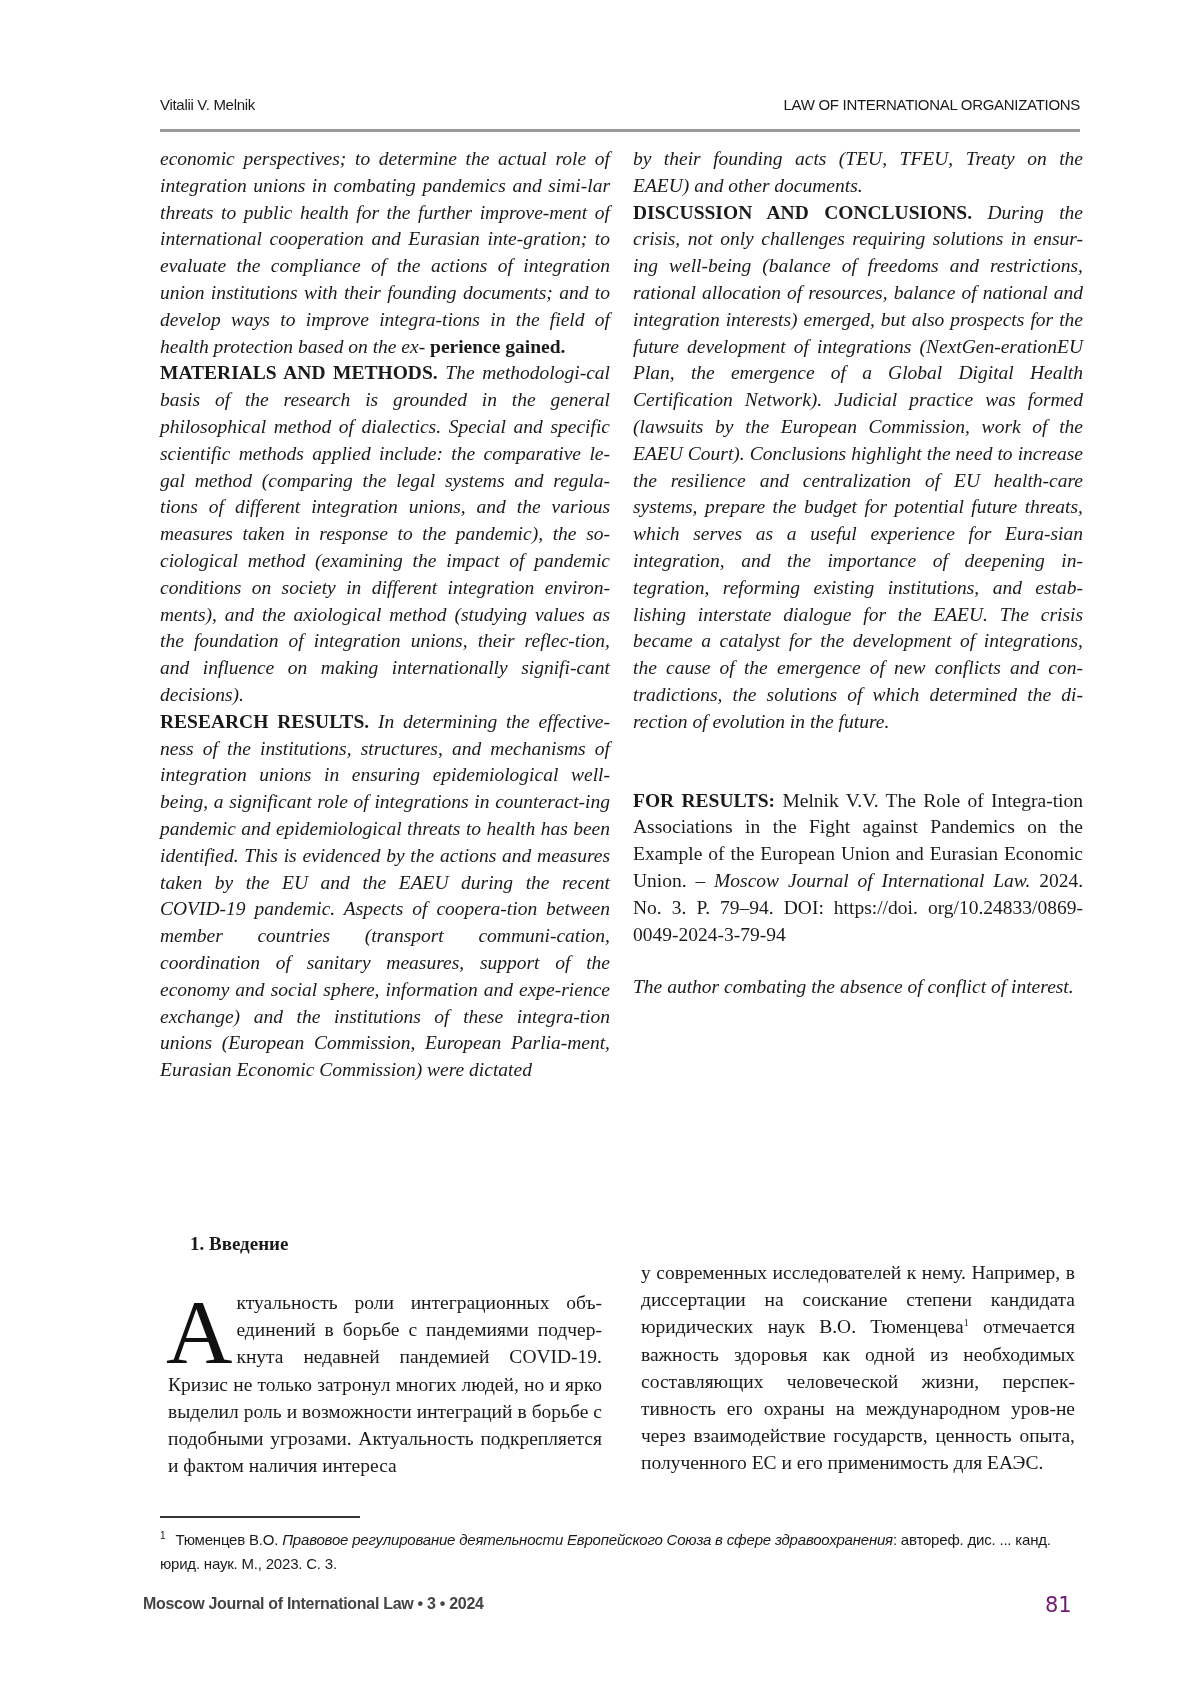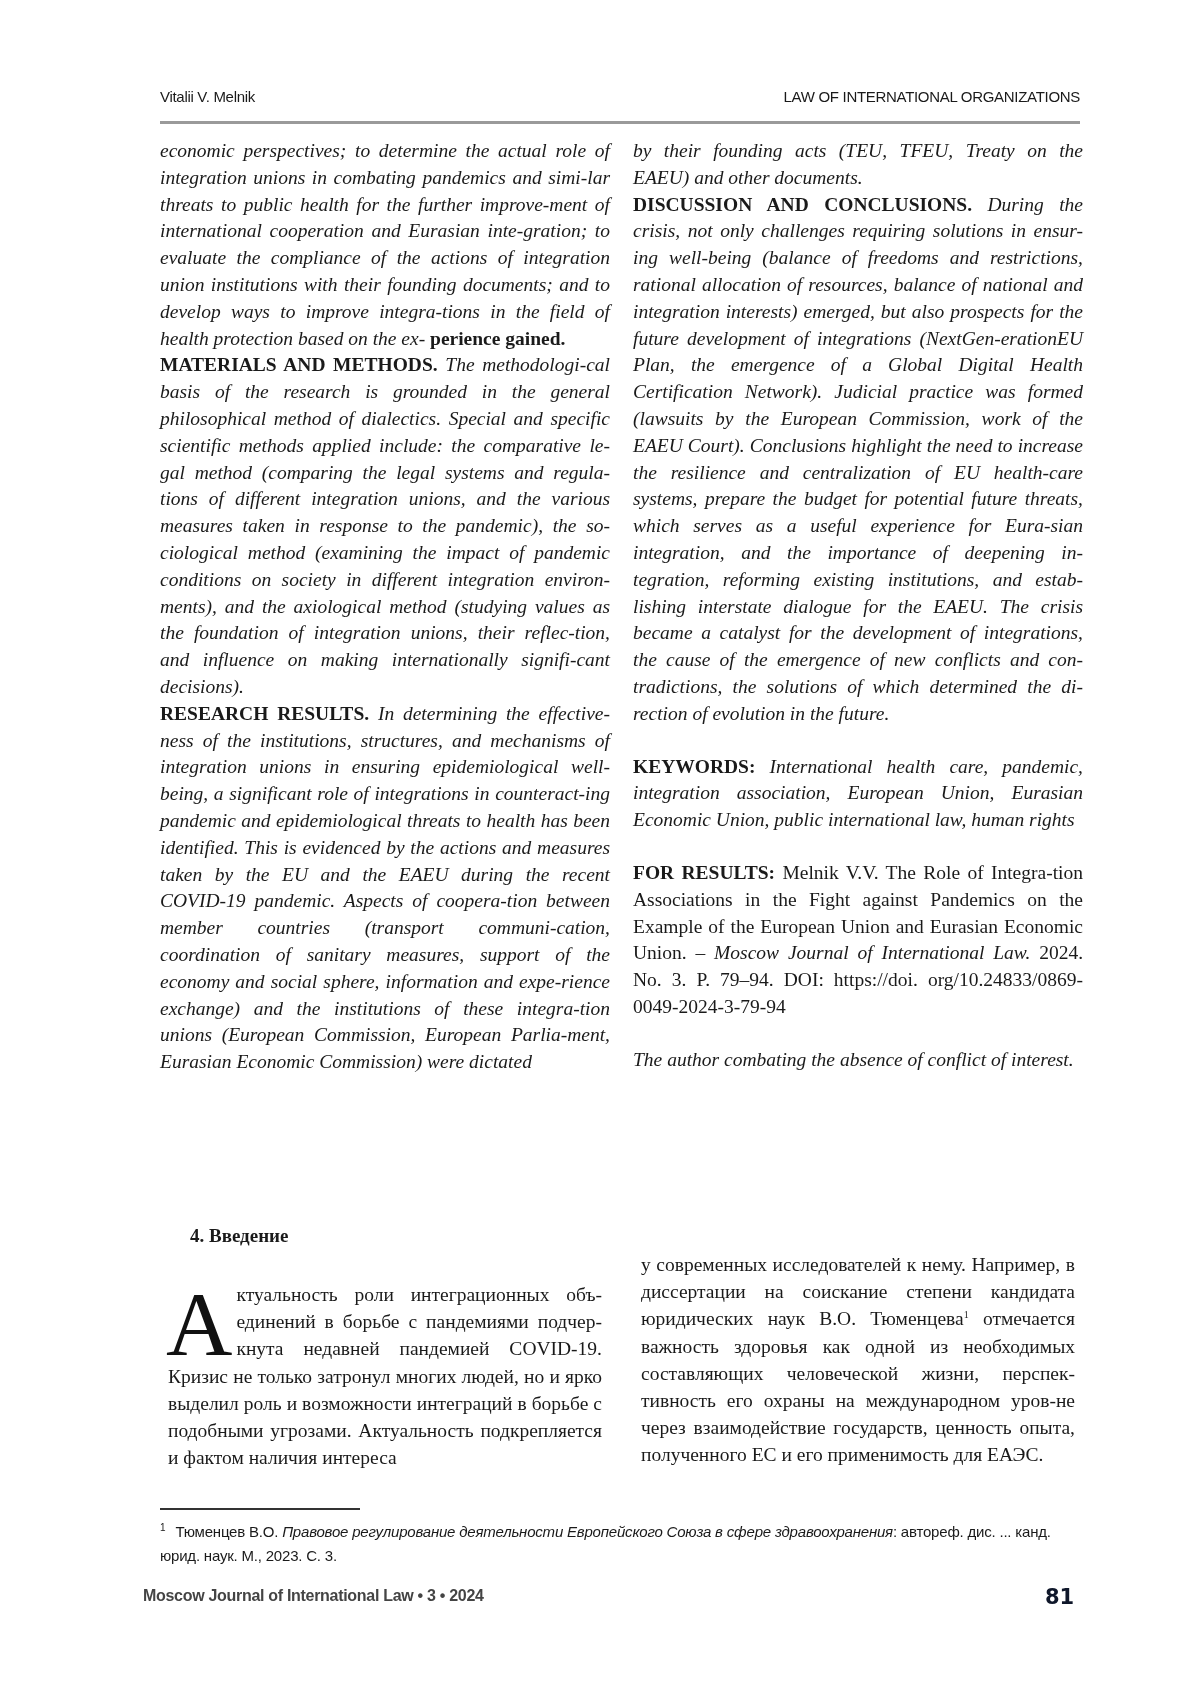--- a/index.html
+++ b/index.html
@@ -1,17 +1,17 @@
 <!DOCTYPE html>
 <html><head>
 <meta charset="utf-8">
 <style>
   html, body { margin: 0; padding: 0; background: #ffffff; }
   body { width: 1200px; height: 1697px; position: relative; overflow: hidden; color: #1a1a1a; }
-  .page { position: absolute; left: 0; top: 0; width: 1200px; height: 1394px; }
+  .page { position: absolute; left: 0; top: 8px; width: 1200px; height: 1394px; }
 
   .running-head {
     position: absolute; left: 160px; top: 88px; width: 920px;
     font-family: "Liberation Sans", sans-serif; font-size: 15px; color: #1a1a1a;
     display: flex; justify-content: space-between; align-items: baseline;
     letter-spacing: -0.3px;
   }
   .head-rule {
     position: absolute; left: 160px; top: 121px; width: 920px; height: 3px; background: #9a9a9a;
   }
@@ -54,21 +54,21 @@
     font-family: "Liberation Sans", sans-serif; font-size: 15px; line-height: 24px; letter-spacing: -0.2px;
   }
   .footnote .num { font-size: 10px; vertical-align: super; margin-right: 10px; }
 
   .journal-foot {
     position: absolute; left: 143px; top: 1587px;
     font-family: "Liberation Sans", sans-serif; font-size: 16px; color: #444; font-weight: bold; letter-spacing: -0.3px;
   }
   .page-number {
     position: absolute; left: 1045px; top: 1585px;
-    font-family: "DejaVu Sans", sans-serif; font-size: 21px; font-weight: bold; color: #0f172a;
+    font-family: "DejaVu Sans", sans-serif; font-size: 21px; font-weight: normal; color: #701a75;
   }
 </style>
 </head>
 <body>
 
 <div class="page">
 
   <div class="running-head">
     <span>Vitalii V. Melnik</span>
     <span>LAW OF INTERNATIONAL ORGANIZATIONS</span>
@@ -79,29 +79,28 @@
     <div class="col left">
       <p class="abs-text"><i>economic perspectives; to determine the actual role of integration unions in combating pandemics and simi-lar threats to public health for the further improve-ment of international cooperation and Eurasian inte-gration; to evaluate the compliance of the actions of integration union institutions with their founding documents; and to develop ways to improve integra-tions in the field of health protection based on the ex-</i> <b>perience gained.</b></p>
       <p class="abs-text"><span class="lead">MATERIALS AND METHODS.</span> <i>The methodologi-cal basis of the research is grounded in the general philosophical method of dialectics. Special and specific scientific methods applied include: the comparative le-gal method (comparing the legal systems and regula-tions of different integration unions, and the various measures taken in response to the pandemic), the so-ciological method (examining the impact of pandemic conditions on society in different integration environ-ments), and the axiological method (studying values as the foundation of integration unions, their reflec-tion, and influence on making internationally signifi-cant decisions).</i></p>
       <p class="abs-text"><span class="lead">RESEARCH RESULTS.</span> <i>In determining the effective-ness of the institutions, structures, and mechanisms of integration unions in ensuring epidemiological well-being, a significant role of integrations in counteract-ing pandemic and epidemiological threats to health has been identified. This is evidenced by the actions and measures taken by the EU and the EAEU during the recent COVID-19 pandemic. Aspects of coopera-tion between member countries (transport communi-cation, coordination of sanitary measures, support of the economy and social sphere, information and expe-rience exchange) and the institutions of these integra-tion unions (European Commission, European Parlia-ment, Eurasian Economic Commission) were dictated</i></p>
     </div>
 
     <div class="col right">
       <p class="abs-text"><i>by their founding acts (TEU, TFEU, Treaty on the EAEU) and other documents.</i></p>
       <p class="abs-text"><span class="lead">DISCUSSION AND CONCLUSIONS.</span> <i>During the crisis, not only challenges requiring solutions in ensur-ing well-being (balance of freedoms and restrictions, rational allocation of resources, balance of national and integration interests) emerged, but also prospects for the future development of integrations (NextGen-erationEU Plan, the emergence of a Global Digital Health Certification Network). Judicial practice was formed (lawsuits by the European Commission, work of the EAEU Court). Conclusions highlight the need to increase the resilience and centralization of EU health-care systems, prepare the budget for potential future threats, which serves as a useful experience for Eura-sian integration, and the importance of deepening in-tegration, reforming existing institutions, and estab-lishing interstate dialogue for the EAEU. The crisis became a catalyst for the development of integrations, the cause of the emergence of new conflicts and con-tradictions, the solutions of which determined the di-rection of evolution in the future.</i></p>
       <div class="gap"></div>
-      <p class="abs-text"><span class="lead">KEYWORDS:</span> <i>International health care, pandemic, integration association, European Union, Eurasian Economic Union, public international law, human rights</i></p>
       <div class="gap"></div>
       <p class="abs-text"><span class="lead">FOR RESULTS:</span> <span>Melnik V.V. The Role of Integra-tion Associations in the Fight against Pandemics on the Example of the European Union and Eurasian Economic Union. –</span> <i>Moscow Journal of International Law.</i> <span>2024. No. 3. P. 79–94. DOI: https://doi. org/10.24833/0869-0049-2024-3-79-94</span></p>
       <div class="gap"></div>
       <p class="abs-text"><i>The author combating the absence of conflict of interest.</i></p>
     </div>
   </div>
 
-  <div class="intro-heading">4. Введение</div>
+  <div class="intro-heading">1. Введение</div>
 
   <div class="columns-bottom">
     <div class="bottom-left">
       <p class="ru-text"><span class="dropcap">А</span><span>ктуальность роли интеграционных объ-единений в борьбе с пандемиями подчер-кнута недавней пандемией COVID-19. Кризис не только затронул многих людей, но и ярко выделил роль и возможности интеграций в борьбе с подобными угрозами. Актуальность подкрепляется и фактом наличия интереса</span></p>
     </div>
     <div class="bottom-right">
       <p class="ru-text"><span>у современных исследователей к нему. Например, в диссертации на соискание степени кандидата юридических наук В.О. Тюменцева</span><sup class="fn">1</sup><span> отмечается важность здоровья как одной из необходимых составляющих человеческой жизни, перспек-тивность его охраны на международном уров-не через взаимодействие государств, ценность опыта, полученного ЕС и его применимость для ЕАЭС.</span></p>
     </div>
   </div>
 

